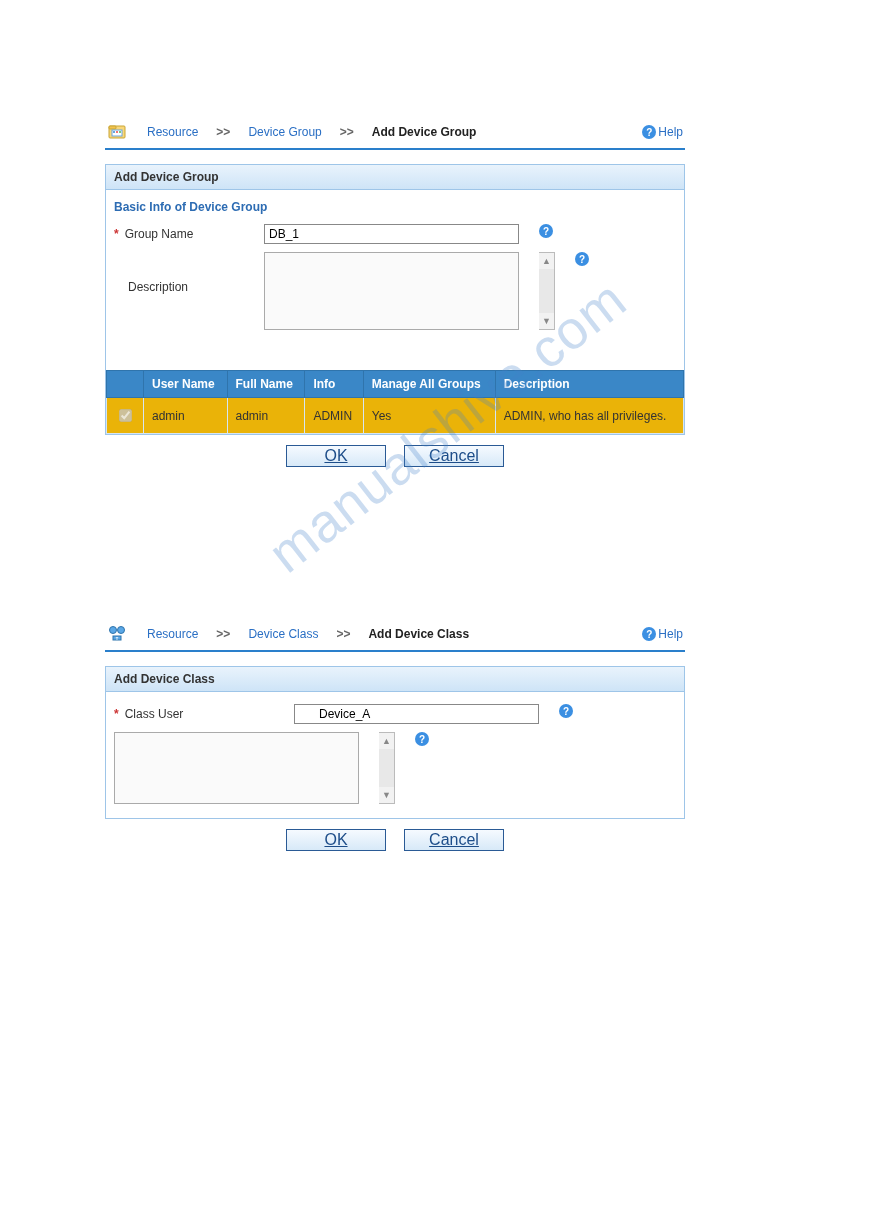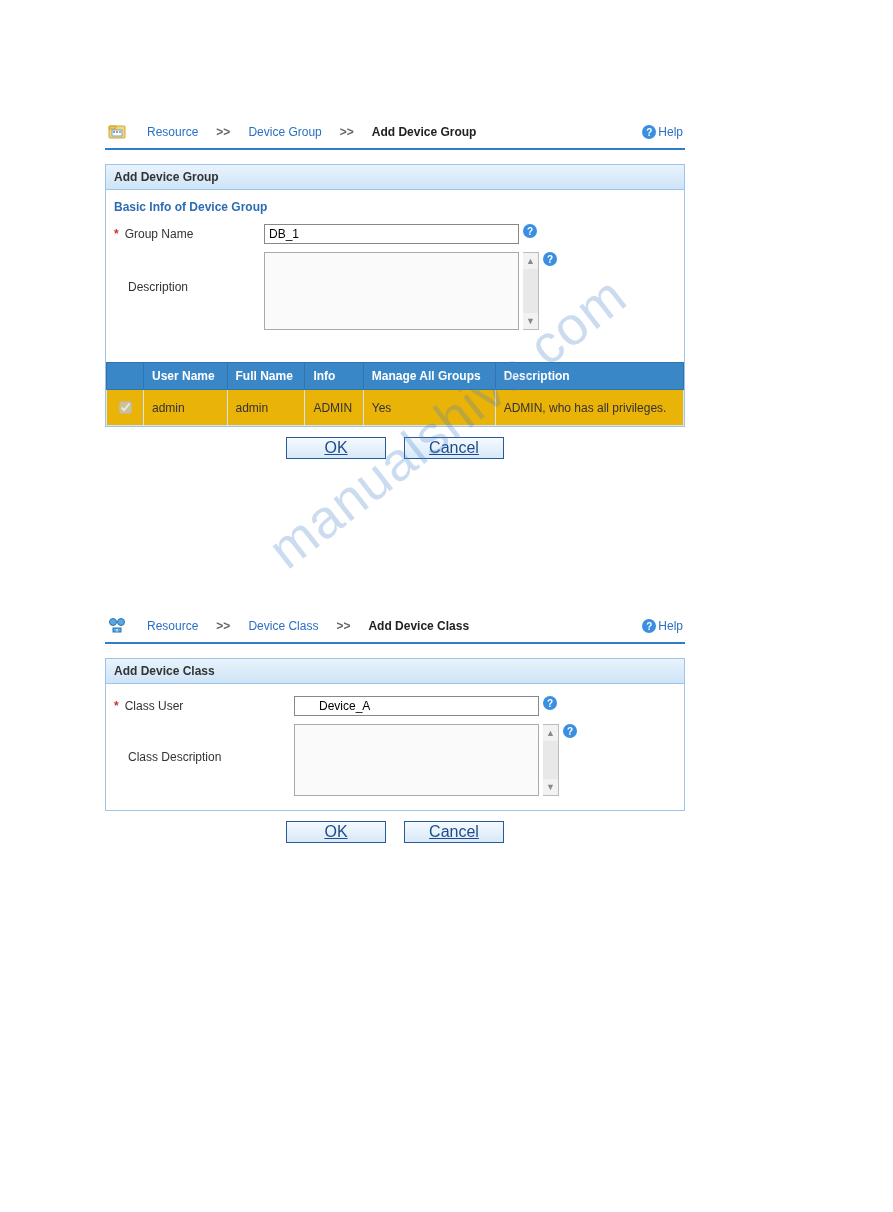--- a/index.html
+++ b/index.html
@@ -76,21 +76,21 @@
     padding: 4px 8px;
   }
   .form-label {
     width: 150px;
     display: flex;
     align-items: flex-start;
     gap: 6px;
     padding-top: 3px;
   }
   .req { color: #c33; font-weight: bold; }
-  .form-field { display: flex; align-items: flex-start; gap: 4px; }
+  .form-field { display: flex; align-items: flex-start; gap: 20px; }
   input.txt {
     border: 1px solid #888;
     padding: 2px 4px;
     height: 20px;
     width: 255px;
     font-family: inherit;
     font-size: 12px;
   }
   textarea.txt {
     border: 1px solid #aaa;
@@ -107,21 +107,21 @@
     border-left: none;
   }
   .sh-btn {
     height: 16px; display:flex; align-items:center; justify-content:center;
     color:#888; font-size:9px;
     background: #f2f2f2;
   }
   table.ops {
     width: 100%;
     border-collapse: collapse;
-    margin-top: 4px;
+    margin-top: 12px;
   }
   table.ops th {
     background: #3a87c7;
     color: #fff;
     font-weight: bold;
     text-align: left;
     padding: 6px 8px;
     border: 1px solid #2f74ac;
     font-size: 12px;
   }
@@ -302,24 +302,20 @@
           <span class="req">*</span>
           <span>Class User</span>
         </div>
         <div class="form-field">
           <input class="txt" style="width: 245px; padding-left: 24px;" type="text" value="Device_A">
           <span class="h-icon-q">?</span>
         </div>
       </div>
 
       <div class="form-row">
-        <div class="form-label" style="width:180px;padding-top:26px">
-          <span style="width:8px"></span>
-          <span>Class Description</span>
-        </div>
         <div class="form-field">
           <textarea class="txt" style="width: 245px; height: 72px;"></textarea>
           <div class="scroll-hint" style="height:72px">
             <div class="sh-btn">▲</div>
             <div class="sh-btn">▼</div>
           </div>
           <span class="h-icon-q" style="align-self:flex-start">?</span>
         </div>
       </div>
 

